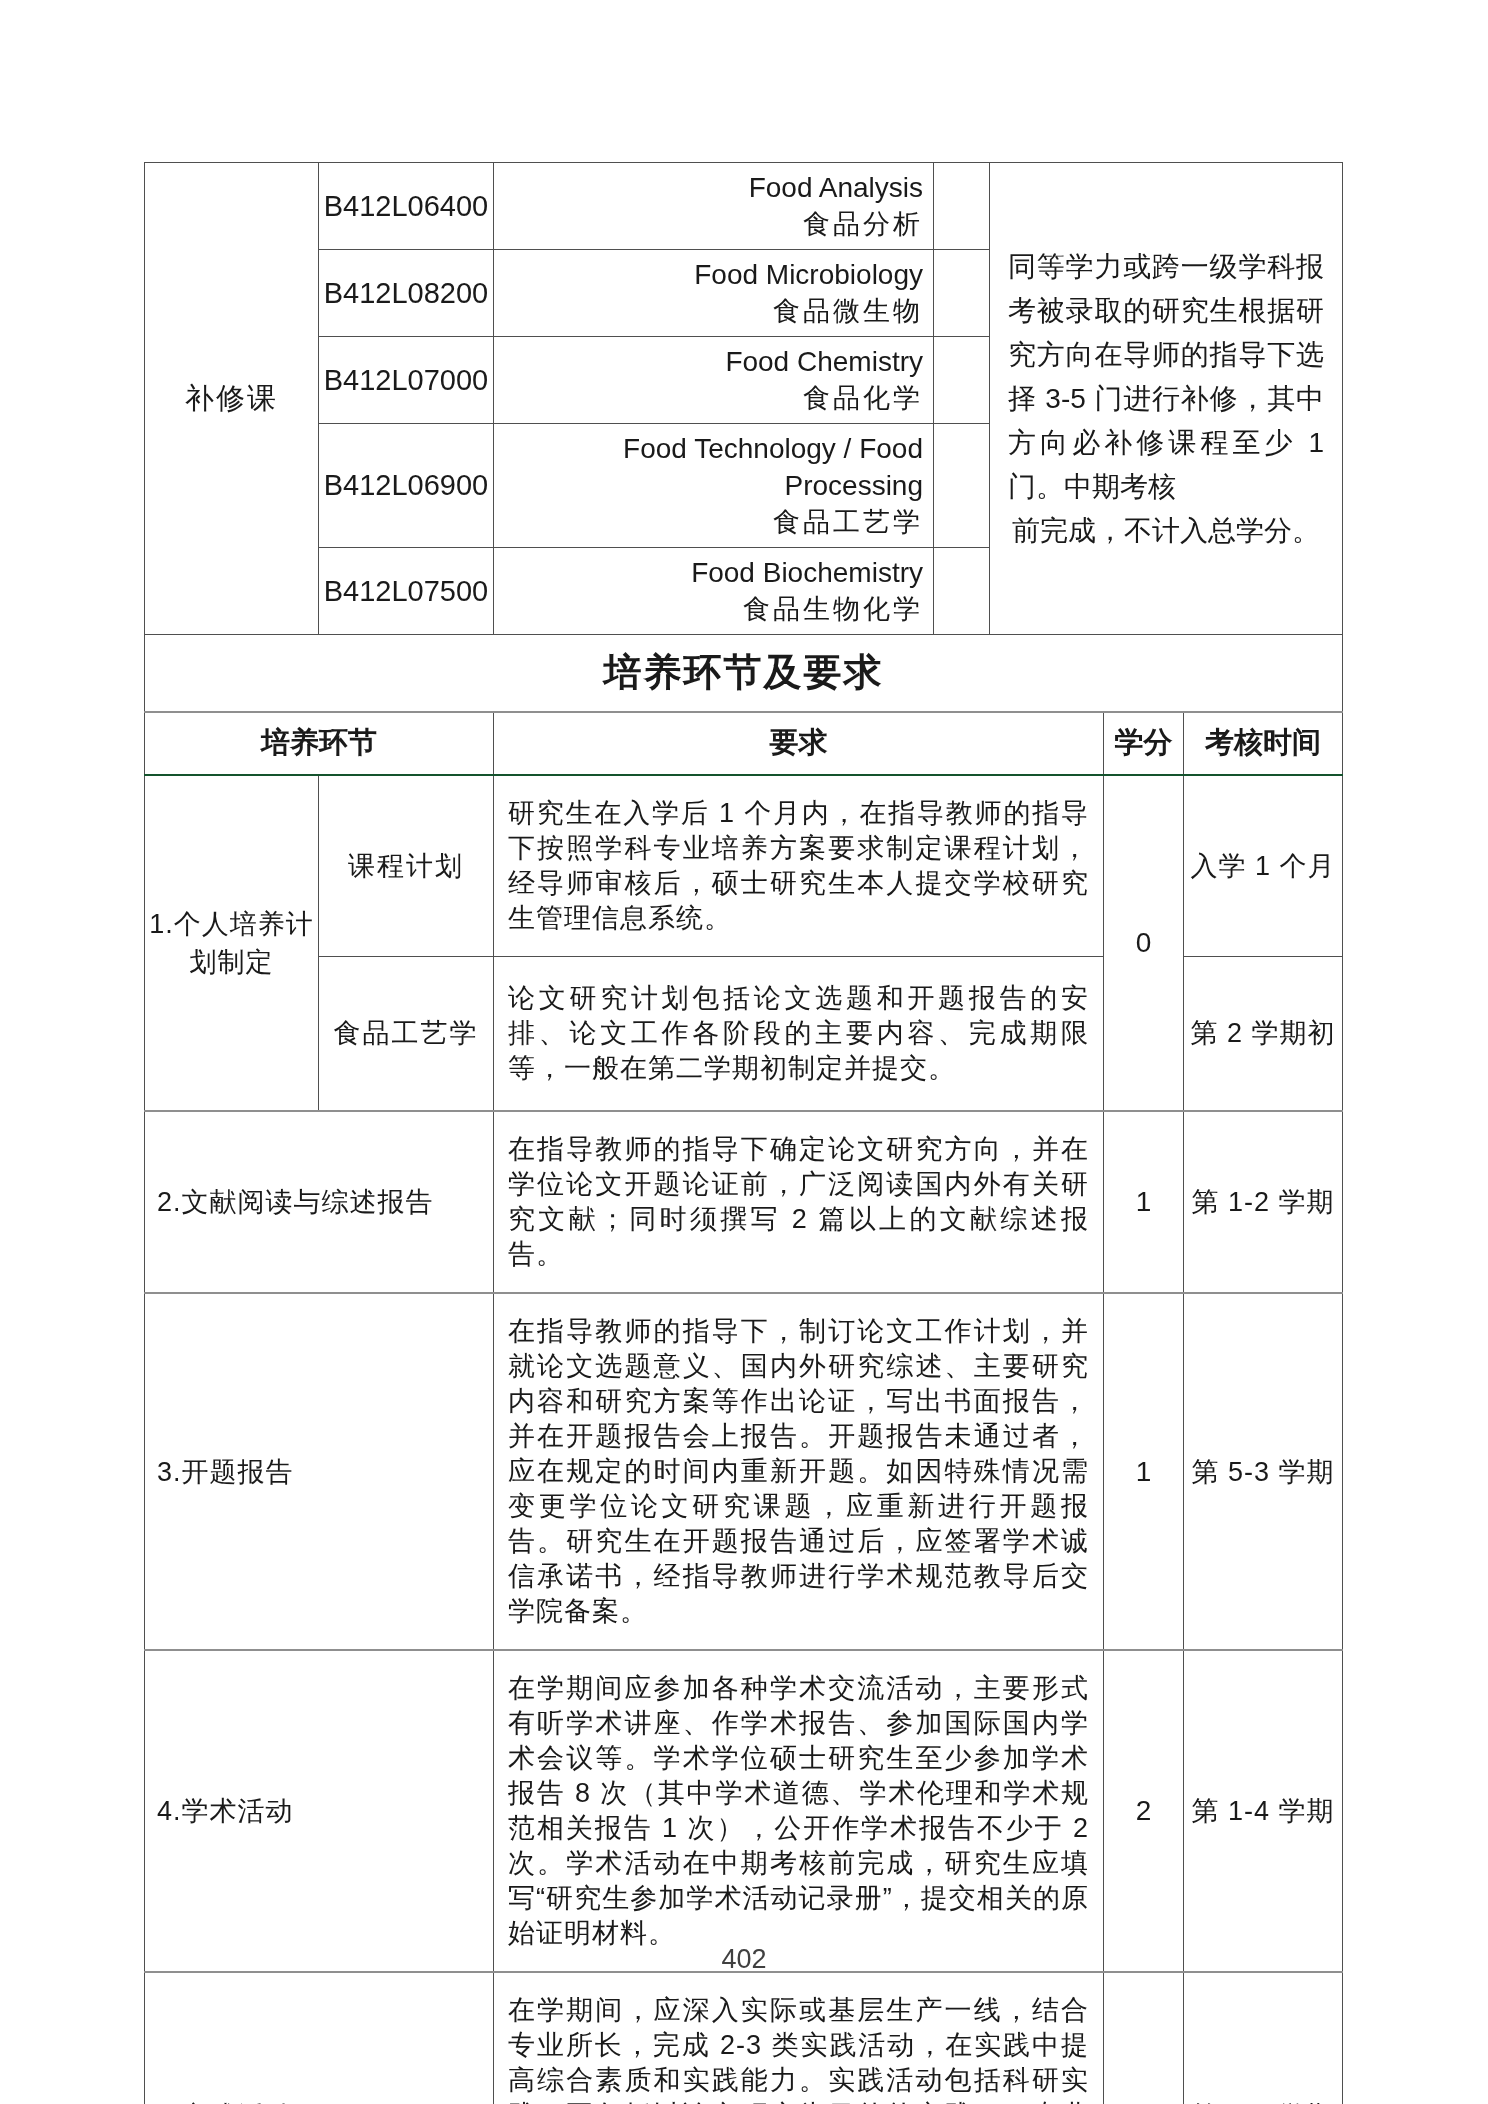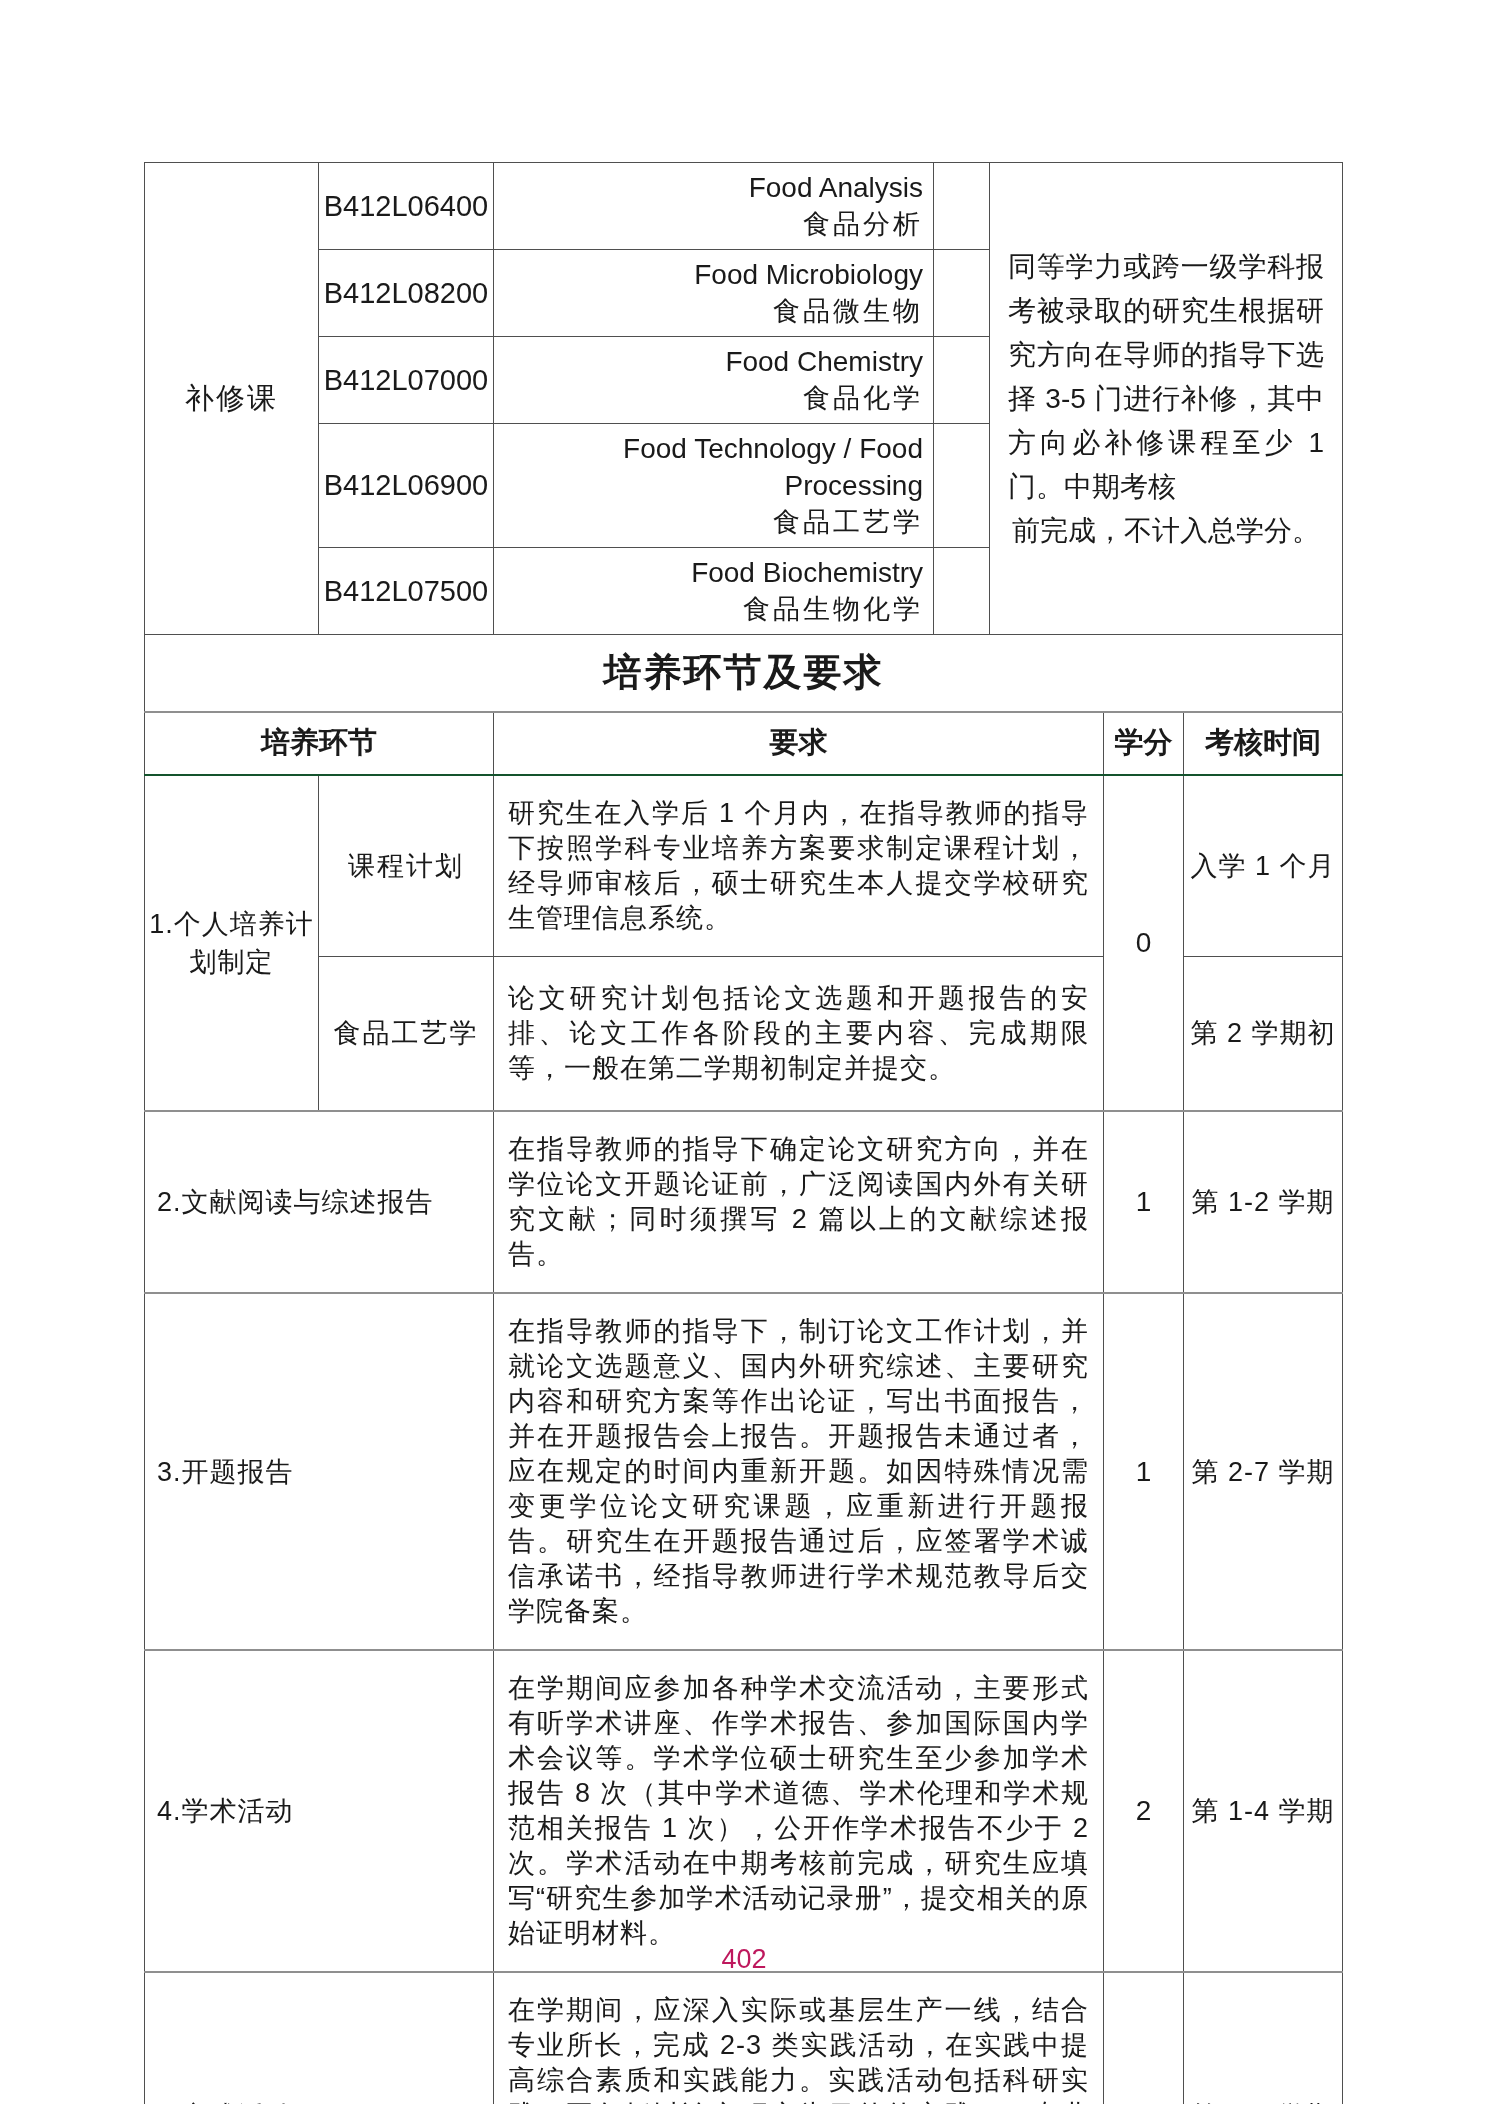--- a/index.html
+++ b/index.html
@@ -38,21 +38,21 @@
   .t-bot .sublabel{text-align:center;letter-spacing:2px;}
   .t-bot .req{
     text-align:justify;padding:20px 14px;line-height:35px;letter-spacing:1px;
   }
   .t-bot .credit{text-align:center;font-size:28px;}
   .t-bot .time{text-align:center;letter-spacing:1px;}
   .t-bot .bottom-edge{border-bottom:2px solid #8f8f8f;}
 
   .page-num{
     position:absolute;top:1944px;left:0;width:1488px;text-align:center;
-    font-size:27px;color:#be185d;
+    font-size:27px;color:#404040;
   }
 </style>
 </head>
 <body>
 
 <div class="sheet">
 
   <table class="t-top">
     <colgroup>
       <col style="width:174px">
@@ -146,21 +146,21 @@
       <td colspan="2" class="stage-left">2.文献阅读与综述报告</td>
       <td class="req">在指导教师的指导下确定论文研究方向，并在学位论文开题论证前，广泛阅读国内外有关研究文献；同时须撰写 2 篇以上的文献综述报告。</td>
       <td class="credit">1</td>
       <td class="time">第 1-2 学期</td>
     </tr>
 
     <tr style="height:277px" class="major">
       <td colspan="2" class="stage-left">3.开题报告</td>
       <td class="req">在指导教师的指导下，制订论文工作计划，并就论文选题意义、国内外研究综述、主要研究内容和研究方案等作出论证，写出书面报告，并在开题报告会上报告。开题报告未通过者，应在规定的时间内重新开题。如因特殊情况需变更学位论文研究课题，应重新进行开题报告。研究生在开题报告通过后，应签署学术诚信承诺书，经指导教师进行学术规范教导后交学院备案。</td>
       <td class="credit">1</td>
-      <td class="time">第 2-7 学期</td>
+      <td class="time">第 5-3 学期</td>
     </tr>
 
     <tr style="height:238px" class="major">
       <td colspan="2" class="stage-left">4.学术活动</td>
       <td class="req">在学期间应参加各种学术交流活动，主要形式有听学术讲座、作学术报告、参加国际国内学术会议等。学术学位硕士研究生至少参加学术报告 8 次（其中学术道德、学术伦理和学术规范相关报告 1 次），公开作学术报告不少于 2 次。学术活动在中期考核前完成，研究生应填写“研究生参加学术活动记录册”，提交相关的原始证明材料。</td>
       <td class="credit">2</td>
       <td class="time">第 1-4 学期</td>
     </tr>
 
     <tr style="height:245px" class="major">

